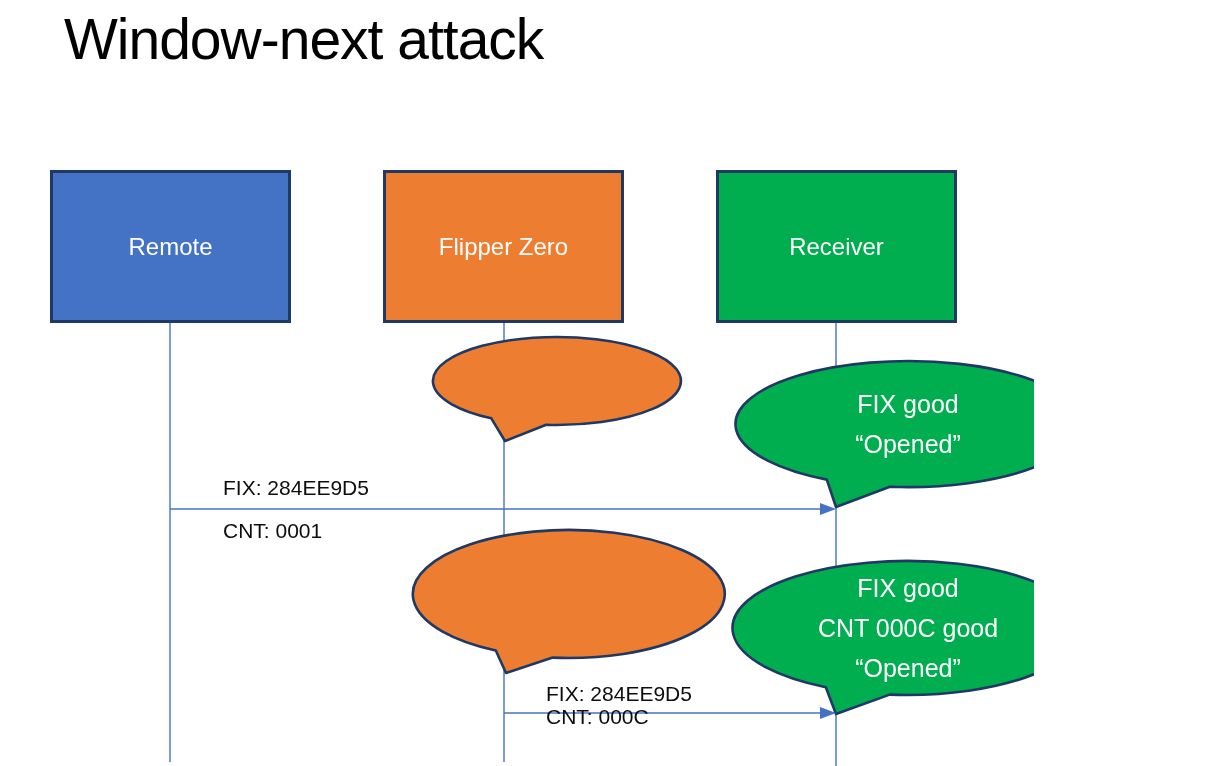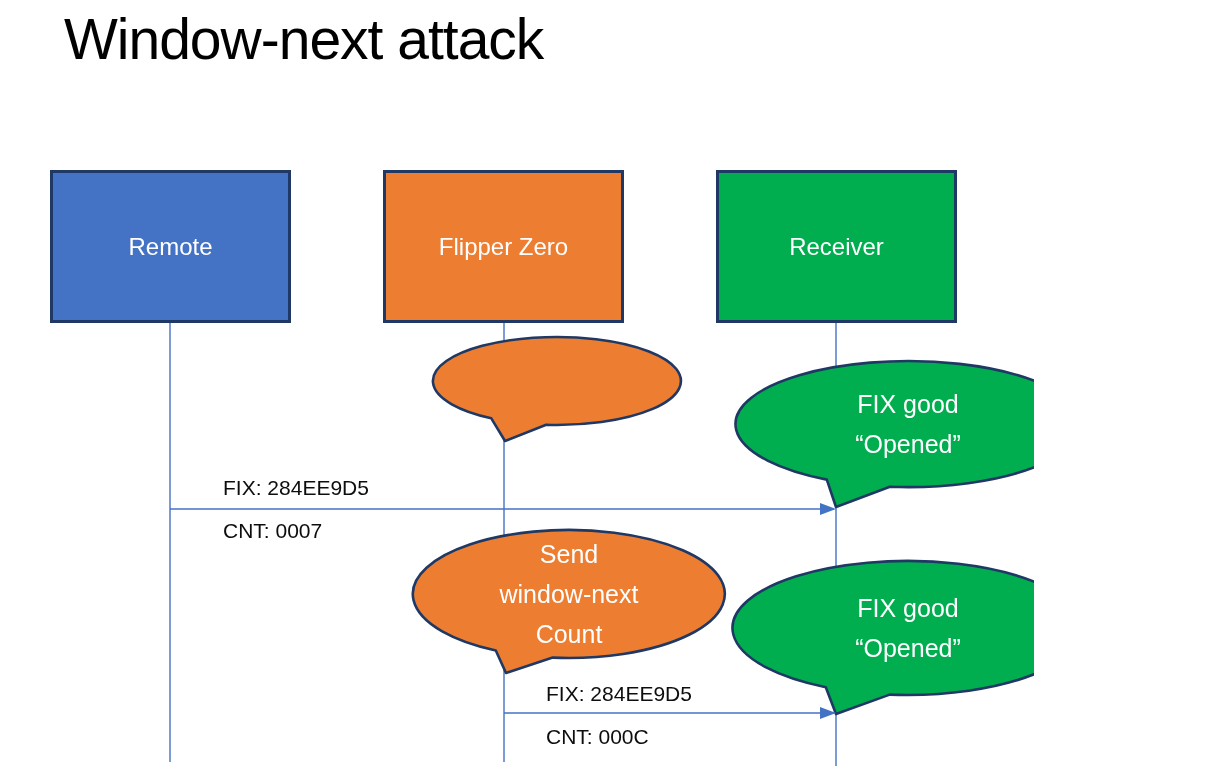--- a/index.html
+++ b/index.html
@@ -43,21 +43,21 @@
   .callout-text.c2{left:738px;top:359px;width:340px;height:130px;}
   .callout-text.c3{left:409px;top:529px;width:320px;height:130px;}
   .callout-text.c4{left:738px;top:563px;width:340px;height:130px;}
   .msg-label{
     position:absolute;
     font-size:21px;line-height:26px;color:#0d0d0d;white-space:nowrap;margin-left:38px;
   }
   .msg1-l1{left:185px;top:475px;}
   .msg1-l2{left:185px;top:518px;}
   .msg2-l1{left:508px;top:681px;}
-  .msg2-l2{left:508px;top:724px;}
+  .msg2-l2{left:508px;top:704px;}
 </style>
 </head>
 <body>
 
 <div class="slide">
 
   <h1 class="slide-title">Window-next attack</h1>
 
   <svg class="diagram-svg" width="1221" height="766" viewBox="0 0 1221 766">
     <defs>
@@ -86,28 +86,24 @@
     <span class="actor-label">Receiver</span>
   </div>
   <div class="actor-box flipper">
     <span class="actor-label">Flipper Zero</span>
   </div>
 
   <div class="callout-text c2">
     <span>FIX good</span>
     <span>“Opened”</span>
   </div>
-  <div class="callout-text c3">
-    <span>Send</span>
-    <span>window-next</span>
-    <span>Count</span>
-  </div>
   <div class="callout-text c4">
     <span>FIX good</span>
+    <span>CNT 000C good</span>
     <span>“Opened”</span>
   </div>
 
   <div class="msg-label msg1-l1">FIX: 284EE9D5</div>
-  <div class="msg-label msg1-l2">CNT: 0007</div>
+  <div class="msg-label msg1-l2">CNT: 0001</div>
   <div class="msg-label msg2-l1">FIX: 284EE9D5</div>
   <div class="msg-label msg2-l2">CNT: 000C</div>
 
 </div>
 
 </body></html>

